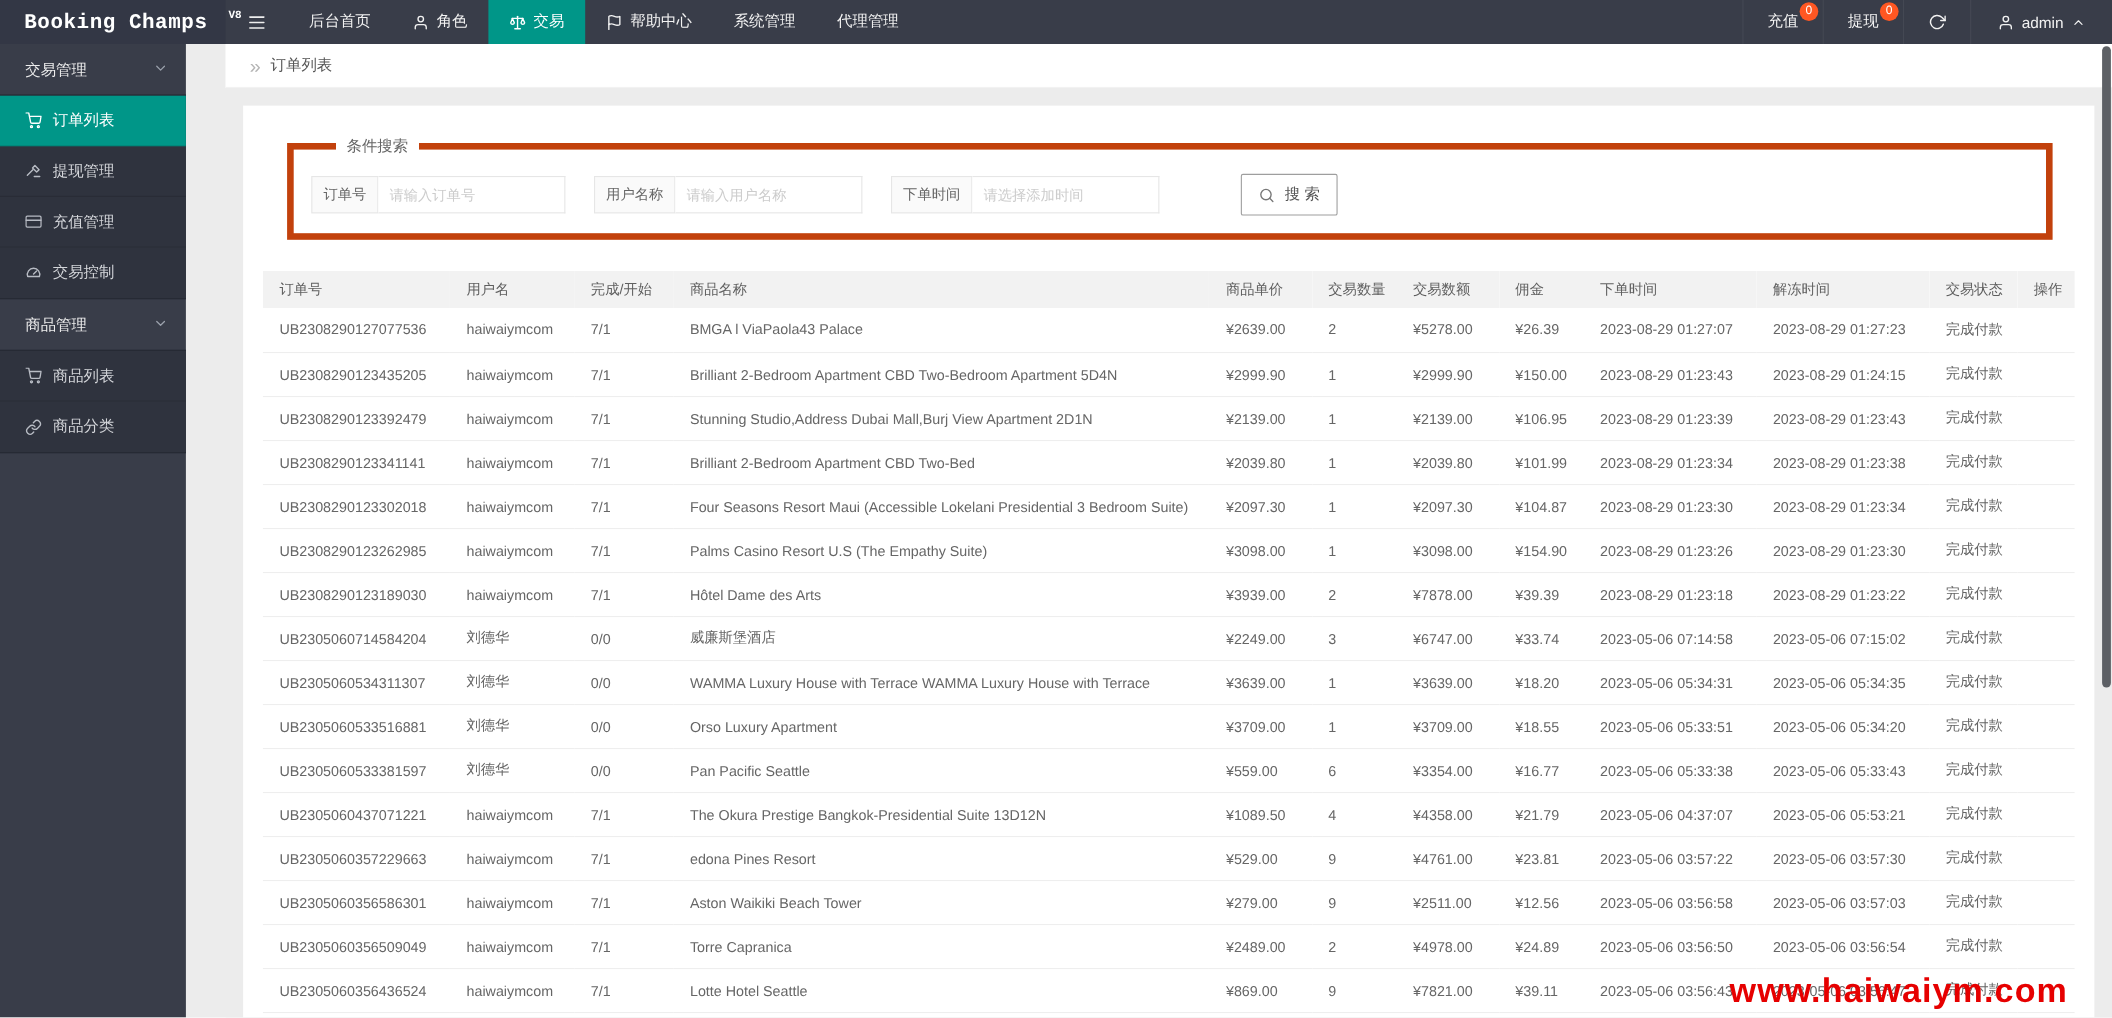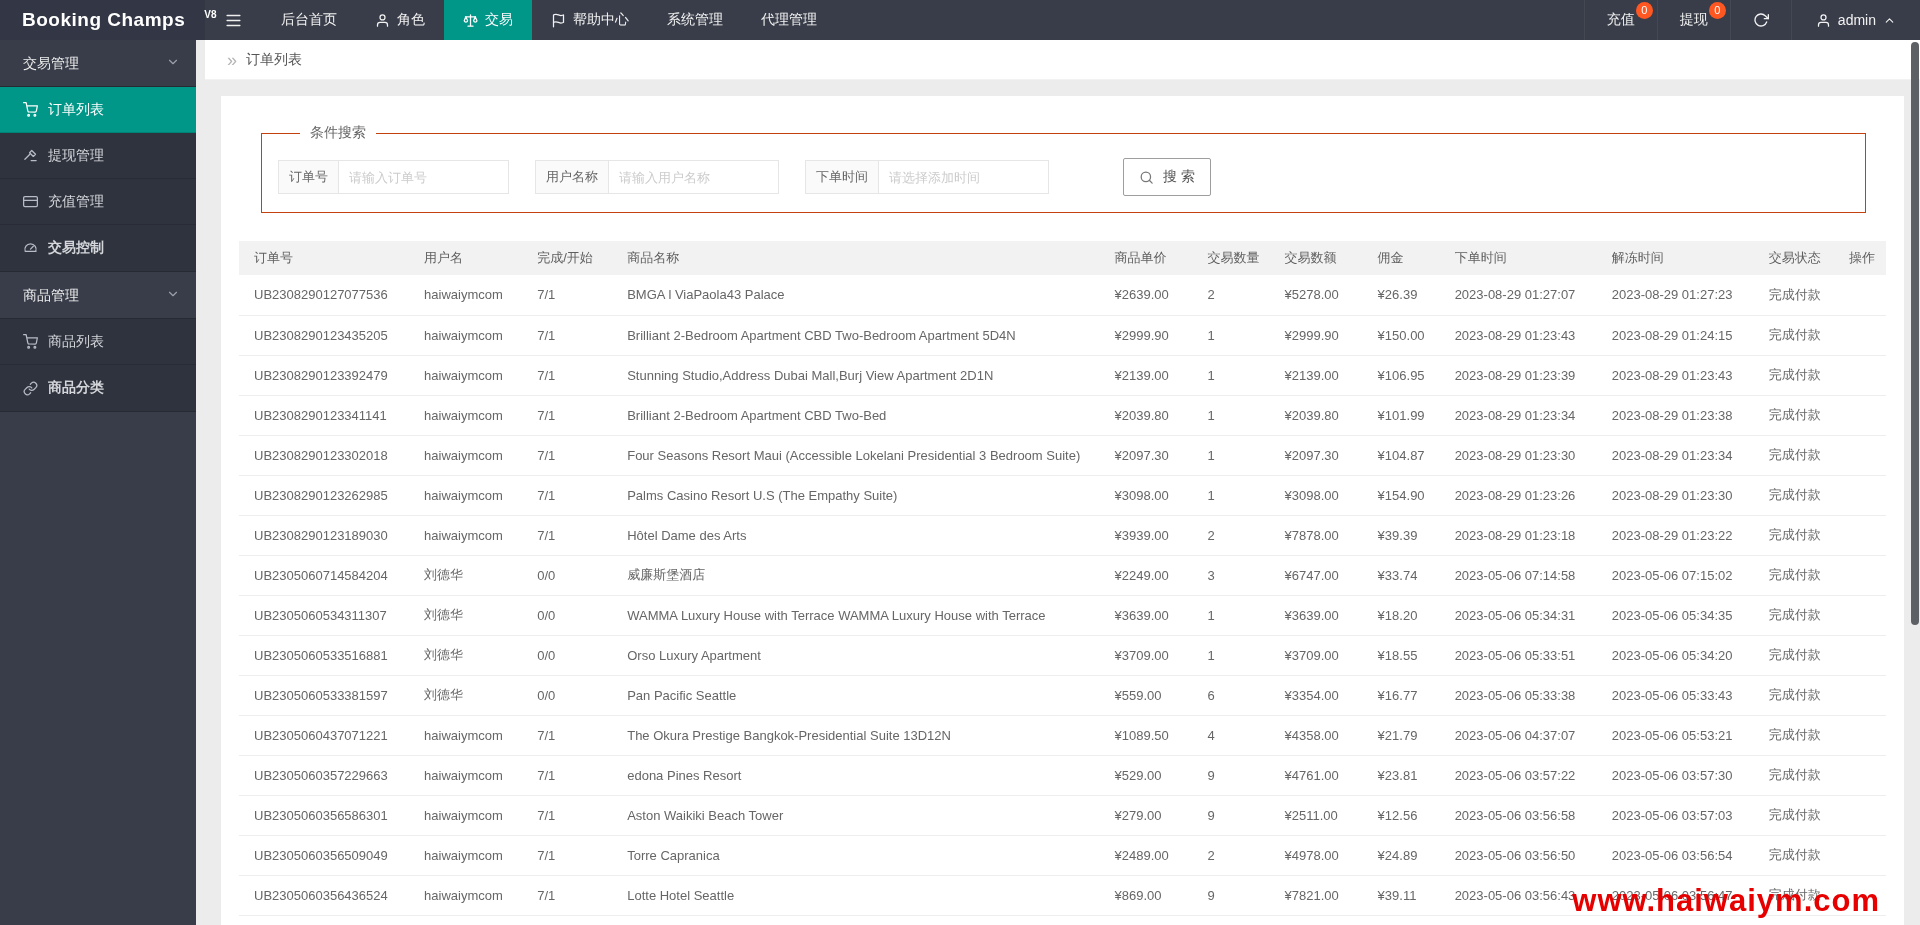--- a/index.html
+++ b/index.html
@@ -7,54 +7,54 @@
   body {
     font-family:"Liberation Sans","DejaVu Sans",sans-serif;
     background:#ececec; position:relative; color:#666;
     --accent:#009688; --badge:#ff5722; --navbg:#393d49;
   }
   .svg-icon { display:inline-block; vertical-align:middle; }
   .svg-icon svg { display:block; }
 
   
   .topnav { position:absolute; top:0; left:0; right:0; height:40px; background:var(--navbg); display:flex; align-items:stretch; z-index:30; }
-  .logo { width:205px; display:flex; align-items:center; padding-left:22px; background:#333745; color:#fff; white-space:nowrap; }
+  .logo { width:205px; display:flex; align-items:center; padding-left:22px; background:#333745; color:#fff; white-space:nowrap;font-family:Liberation Mono, monospace; }
   .logo-text { font-size:19px; font-weight:bold; letter-spacing:.5px; }
   .logo-ver { font-size:10px; font-weight:bold; margin-left:19px; transform:translateY(-6px); }
   .nav-burger { display:flex; align-items:center; padding:0 20px; color:#eee; cursor:pointer; }
   .nav-items { display:flex; align-items:stretch; }
   .nav-item { display:flex; align-items:center; gap:7px; padding:0 19px; color:#f2f2f2; font-size:14px; cursor:pointer; }
   .nav-item.active { background:var(--accent); color:#fff; }
   .nav-right { margin-left:auto; display:flex; align-items:stretch; }
   .nav-right > * { border-left:1px solid rgba(255,255,255,.06); }
   .nav-pill { position:relative; display:flex; align-items:center; padding:0 22px; color:#f2f2f2; font-size:14px; cursor:pointer; }
   .badge { position:absolute; top:2px; right:4px; min-width:17px; height:17px; border-radius:9px; background:var(--badge); color:#fff; font-size:11px; line-height:17px; text-align:center; padding:0 4px; }
   .nav-user { display:flex; align-items:center; gap:7px; padding:16px 24px; color:#f2f2f2; font-size:14px; cursor:pointer; }
 
   
-  .sidebar { position:absolute; top:40px; left:0; bottom:0; width:196px; background:var(--navbg); z-index:20; }
+  .sidebar { position:absolute; top:40px; left:0; bottom:0; width:169px; background:var(--navbg); z-index:20; }
   .side-group-title { position:relative; height:46px; line-height:46px; padding-left:23px; color:#ededed; font-size:14px; cursor:pointer; }
   .side-group-title .chev { position:absolute; right:16px; top:15px; color:#9aa0ab; }
   .side-items { background:#2f333e; border-top:1px solid #262a33; border-bottom:1px solid #262a33; }
   .side-item { height:46px; display:flex; align-items:center; gap:10px; padding-left:23px; color:#d4d6da; font-size:14px; cursor:pointer; border-bottom:1px solid rgba(0,0,0,.12); }
-  .side-item:last-child { border-bottom:none;font-weight:bold; }
+  .side-item:last-child { border-bottom:none; }
   .side-item .svg-icon { color:#b8bcc4; }
   .side-item.active { background:var(--accent); color:#fff; }
   .side-item.active .svg-icon { color:#fff; }
 
   
   .main { position:absolute; top:40px; left:205px; right:0; bottom:0; }
   .breadcrumb-bar { height:40px; background:#fff; display:flex; align-items:center; gap:9px; padding-left:22px; border-bottom:1px solid #f2f2f2; }
   .breadcrumb-arrows { color:#b5b5b5; font-size:18px; line-height:1; }
   .breadcrumb-title { color:#555; font-size:14px; }
   .content { position:absolute; top:40px; left:0; right:0; bottom:0; background:#ececec; padding:16px 16px 0 16px; overflow:hidden; }
   .card { background:#fff; height:110%; padding:28px 18px 0 18px; overflow:hidden; }
 
   
-  fieldset.search-fs { border:1px solid #c2410c; margin:0 20px 28px 22px; padding:12px 16px 16px 16px; }
+  fieldset.search-fs { border:6px solid #c2410c; margin:0 20px 28px 22px; padding:12px 16px 16px 16px; }
   fieldset.search-fs legend { color:#666; font-size:14px; padding:0 10px; margin-left:22px; }
   .search-row { display:flex; align-items:center; gap:26px; margin-top:4px; }
   .input-group { display:flex; align-items:stretch; }
   .input-addon { border:1px solid #e6e6e6; background:#fafafa; color:#666; font-size:13px; padding:0 10px; height:34px; line-height:32px; white-space:nowrap; }
   .input-group input { border:1px solid #e6e6e6; border-left:none; height:34px; width:170px; padding:0 10px; font-size:13px; color:#666; outline:none; font-family:inherit; }
   .input-group input::placeholder { color:#ccc; }
   .search-btn { display:flex; align-items:center; gap:9px; height:38px; padding:0 15px; background:#fff; border:1px solid #9e9e9e; border-radius:2px; font-size:14px; color:#555; cursor:pointer; font-family:inherit;margin-left:48px; }
   .search-btn .svg-icon { color:#777; }
 
   

